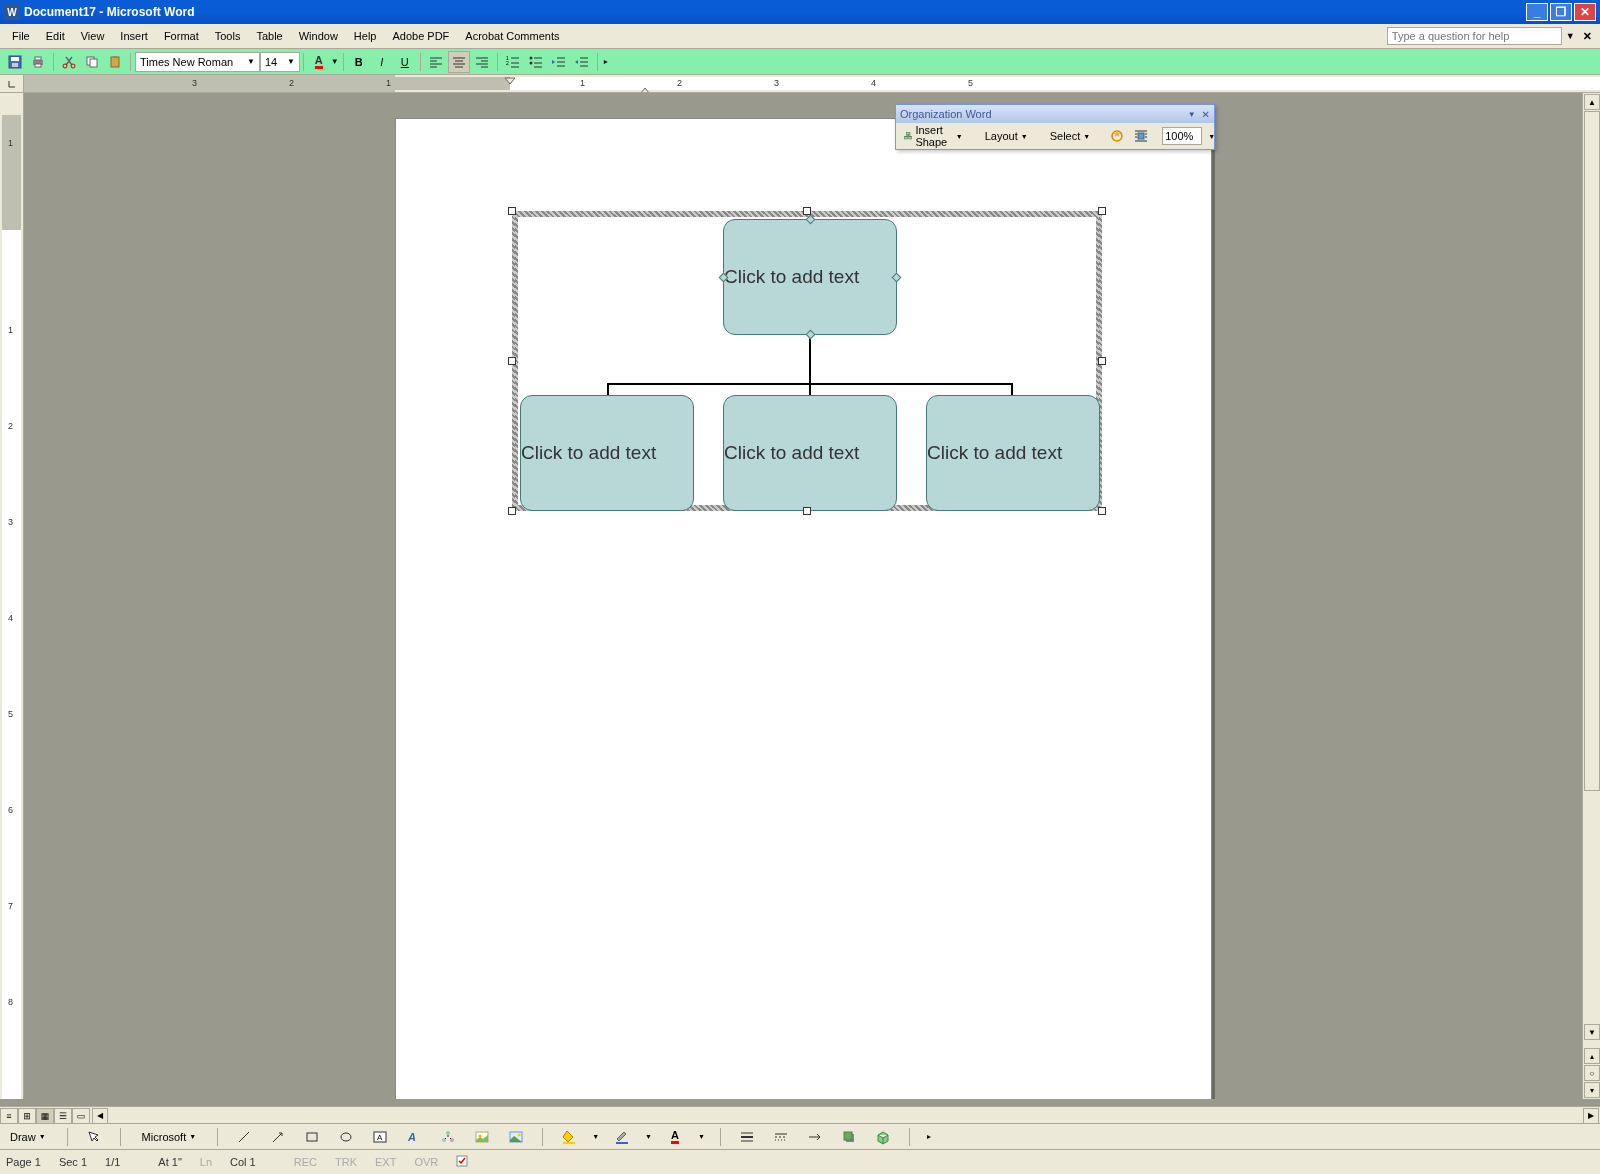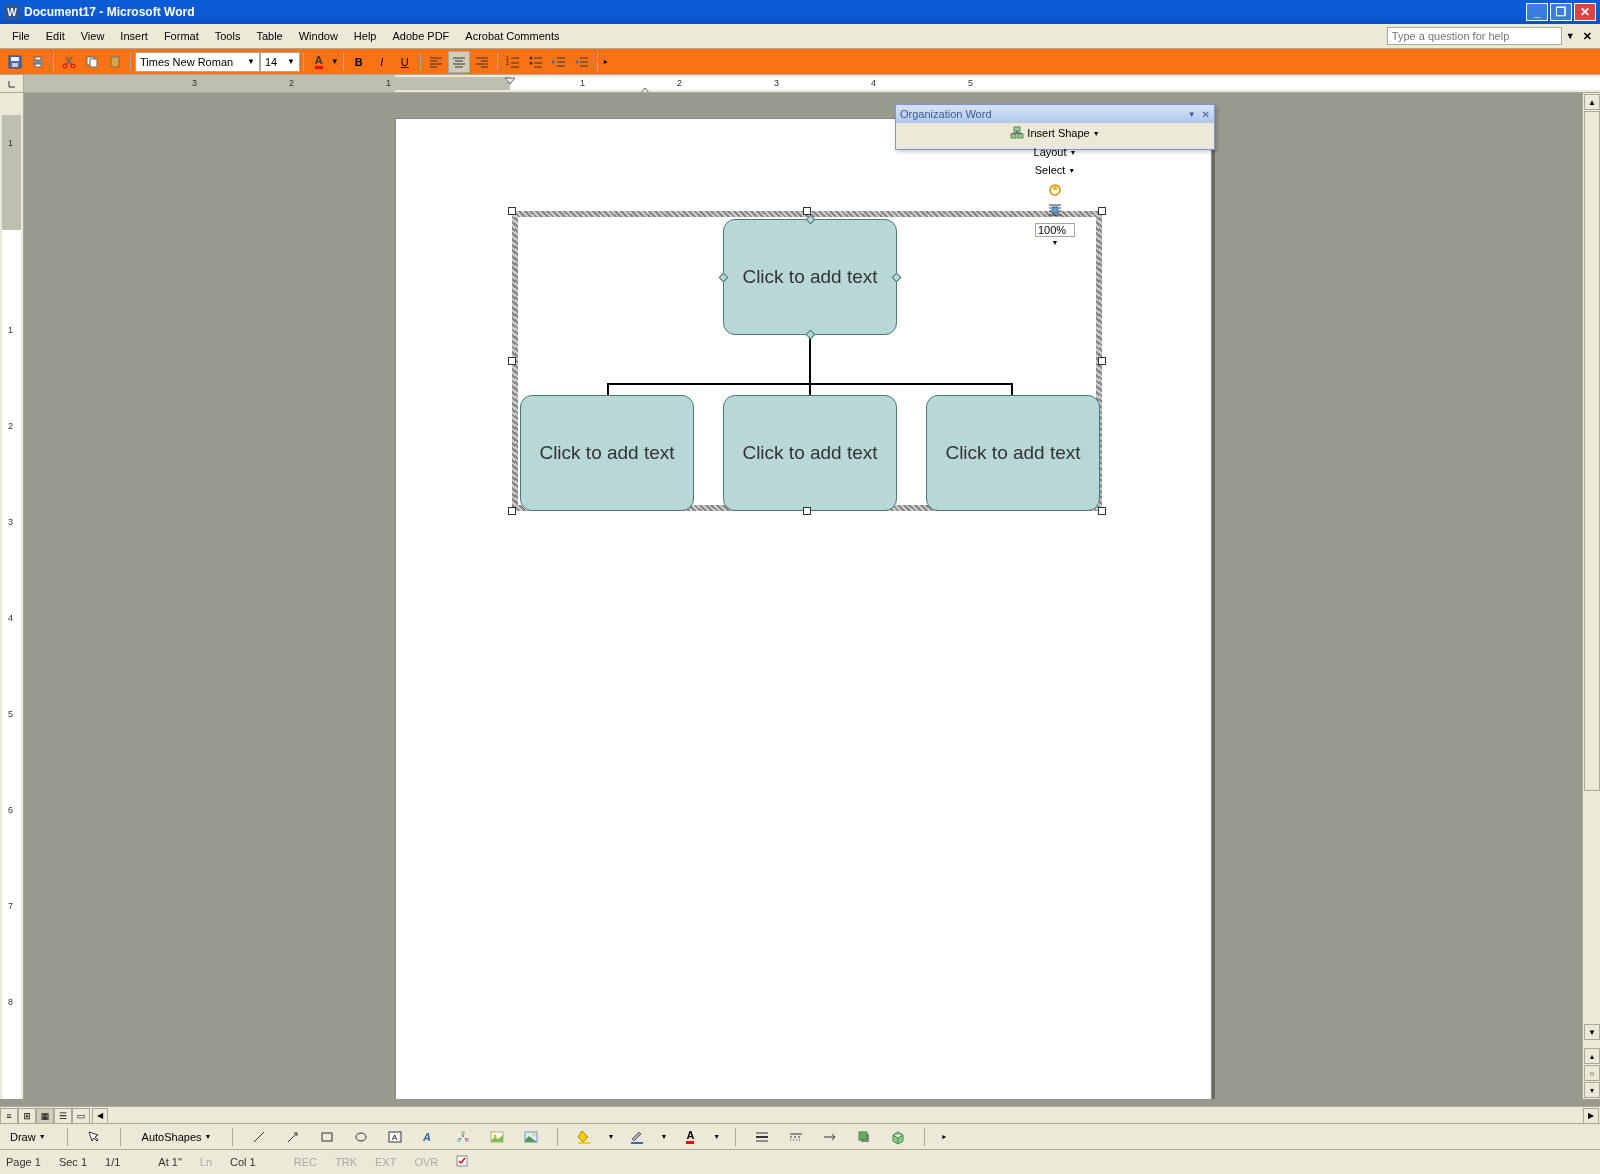--- a/index.html
+++ b/index.html
@@ -12,21 +12,21 @@
 .titlebar .win-controls { margin-left: auto; display: flex; }
 .winbtn { width: 22px; height: 18px; background: #3a7de0; border: 1px solid #fff; margin-left: 2px; display: flex; align-items: center; justify-content: center; color: white; cursor: pointer; font-weight: bold; font-size: 12px; }
 .winbtn.close { background: #e04343; }
 
 
 .menubar { height: 25px; background: #ece9d8; border-bottom: 1px solid #aca899; display: flex; align-items: center; padding: 0 4px; }
 .menubar .menu-item { padding: 3px 8px; cursor: pointer; }
 .menubar .help-input { margin-left: auto; width: 175px; height: 18px; font-size: 11px; color: #999; border: 1px solid #aca899; padding: 0 4px; background: white; }
 
 
-.toolbar { height: 26px; background: #f97316; border-bottom: 1px solid #aca899; display: flex; align-items: center; padding: 2px 4px; gap: 1px; }
+.toolbar { height: 26px; background: #86efac; border-bottom: 1px solid #aca899; display: flex; align-items: center; padding: 2px 4px; gap: 1px; }
 .tb-btn { width: 22px; height: 22px; display: flex; align-items: center; justify-content: center; cursor: pointer; border: 1px solid transparent; }
 .tb-btn.active { border: 1px solid #aca899; background: #d1cdb8; }
 .tb-sep { width: 1px; height: 18px; background: #aca899; margin: 0 3px; }
 .tb-select { height: 20px; font-size: 11px; border: 1px solid #aca899; background: white; }
 .tb-select.font-name { width: 125px; padding: 0 4px; }
 .tb-select.font-size { width: 40px; padding: 0 4px; }
 
 
 .ruler-row { height: 18px; background: #ece9d8; border-bottom: 1px solid #aca899; display: flex; }
 .ruler-corner { width: 24px; height: 100%; border-right: 1px solid #aca899; display: flex; align-items: center; justify-content: center; }
@@ -37,29 +37,29 @@
 
 .doc-area { position: absolute; top: 93px; left: 0; right: 18px; bottom: 75px; background: #999a8d; overflow: hidden; }
 .v-ruler { position: absolute; left: 0; top: 0; width: 24px; bottom: 0; background: #ece9d8; border-right: 1px solid #aca899; }
 .page { position: absolute; left: 395px; top: 25px; width: 817px; height: 1060px; background: white; border: 1px solid #888; box-shadow: 3px 3px 0px rgba(0,0,0,0.3); }
 
 
 .orgchart-container { position: absolute; left: 116px; top: 92px; width: 590px; height: 300px; }
 .orgchart-border { position: absolute; inset: 0; border: 3px solid transparent; background-image: repeating-linear-gradient(45deg, #888 0, #888 2px, #ccc 2px, #ccc 4px); padding: 3px; }
 .orgchart-inner { width: 100%; height: 100%; background: white; position: relative; }
 .sel-handle { position: absolute; width: 8px; height: 8px; background: white; border: 1px solid #333; }
-.org-node { position: absolute; background: #b8d8d8; border: 1px solid #4a7878; border-radius: 12px; display: flex; align-items: center; justify-content: center; font-family: Arial; font-size: 19px; color: #333; }
+.org-node { position: absolute; background: #b8d8d8; border: 1px solid #4a7878; border-radius: 12px; display: flex; align-items: center; font-family: Arial; font-size: 19px; color: #333; }
 .node-handle { position: absolute; width: 7px; height: 7px; background: #b8d8d8; border: 1px solid #4a7878; transform: rotate(45deg); }
 .org-line { position: absolute; background: black; }
 
 
 .float-toolbar { position: absolute; left: 895px; top: 104px; width: 320px; background: #ece9d8; border: 1px solid #7a96df; box-shadow: 2px 2px 4px rgba(0,0,0,0.2); z-index: 10; }
 .float-title { height: 18px; background: linear-gradient(to bottom, #d8e4f8, #b0c7e8); padding: 0 4px; display: flex; align-items: center; font-size: 11px; color: #3a5a9a; }
 .float-title .ft-close { margin-left: auto; cursor: pointer; font-size: 10px; }
-.float-body { height: 26px; display: flex; align-items: center; padding: 2px; gap: 2px; flex-direction: column; }
+.float-body { height: 26px; display: flex; align-items: center; padding: 2px; gap: 2px; }
 .float-btn { height: 20px; padding: 0 5px; display: flex; align-items: center; cursor: pointer; font-size: 11px; border: 1px solid transparent; }
 .float-zoom { width: 40px; height: 18px; font-size: 11px; border: 1px solid #aca899; text-align: left; padding: 0 2px; }
 
 
 .vscroll { position: absolute; right: 0; top: 93px; width: 18px; bottom: 75px; background: #ece9d8; border-left: 1px solid #aca899; }
 .scroll-btn { width: 16px; height: 16px; background: #ece9d8; border: 1px solid #aca899; margin: 1px; display: flex; align-items: center; justify-content: center; cursor: pointer; font-size: 8px; }
 .scroll-thumb { position: absolute; left: 1px; width: 16px; background: #ece9d8; border: 1px solid #aca899; }
 .hscroll { position: absolute; left: 0; right: 0; bottom: 50px; height: 18px; background: #ece9d8; border-top: 1px solid #aca899; display: flex; align-items: center; }
 .view-btns { display: flex; height: 16px; }
 .view-btn { width: 18px; height: 16px; border: 1px solid #aca899; background: #ece9d8; display: flex; align-items: center; justify-content: center; cursor: pointer; font-size: 9px; }
@@ -369,21 +369,21 @@
       <span style="font-size:7px;margin-left:3px;">▼</span>
     </div>
   <div class="tb-sep"></div>
   <div class="tb-btn">
       <svg class="icon-svg" viewBox="0 0 16 16">
         <path d="M3 3l3 9 2-3 3 3 1-1-3-3 3-2z" fill="white" stroke="#333"></path>
       </svg>
     </div>
   <div class="tb-sep"></div>
   <div class="tb-btn" style="width:auto;padding:0 5px;">
-      <span>AutoShapes</span>
+      <span>Microsoft</span>
       <span style="font-size:7px;margin-left:3px;">▼</span>
     </div>
   <div class="tb-sep"></div>
   <div class="tb-btn">
       <svg class="icon-svg" viewBox="0 0 16 16">
         <path d="M3 13L13 3" stroke="#333"></path>
       </svg>
     </div>
   <div class="tb-btn">
       <svg class="icon-svg" viewBox="0 0 16 16">

